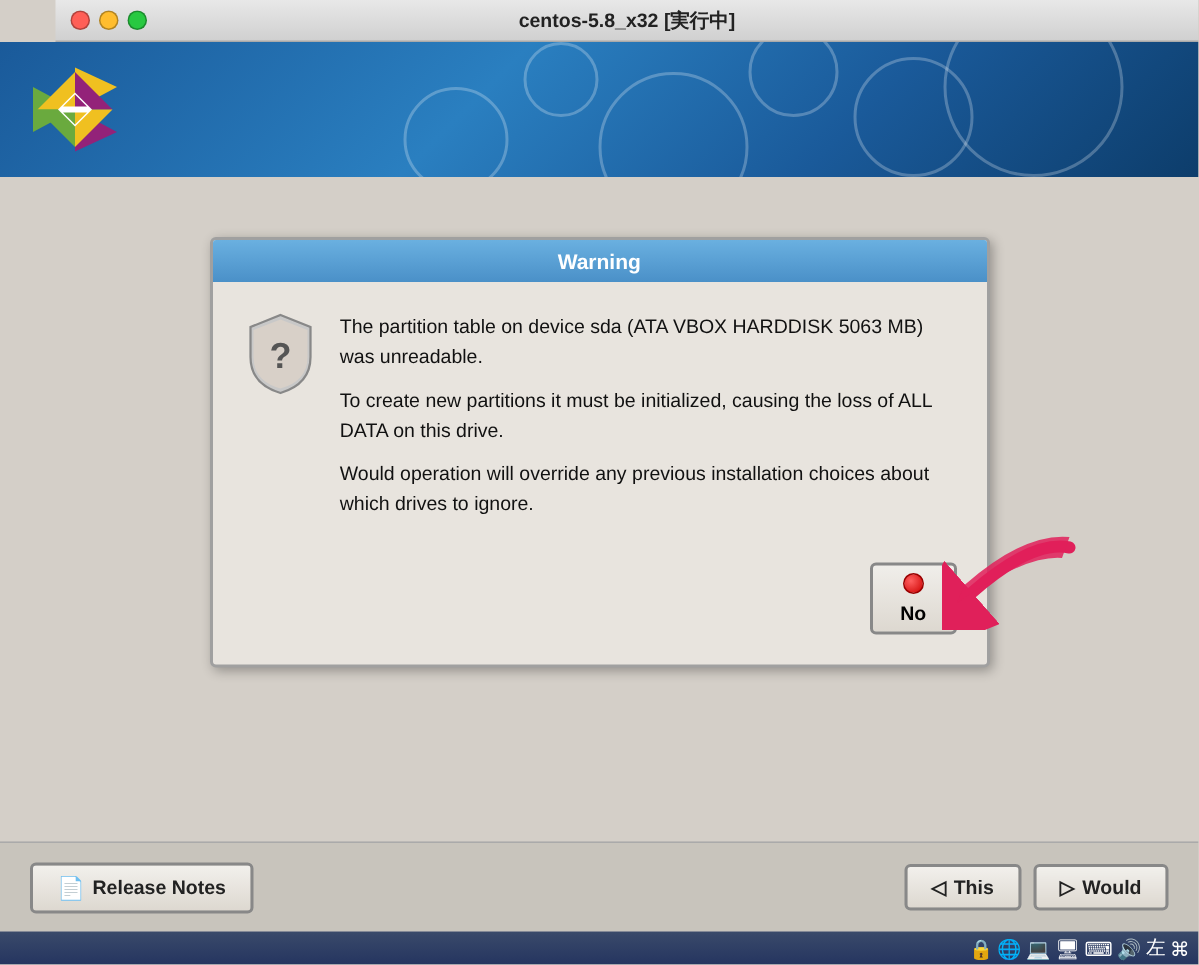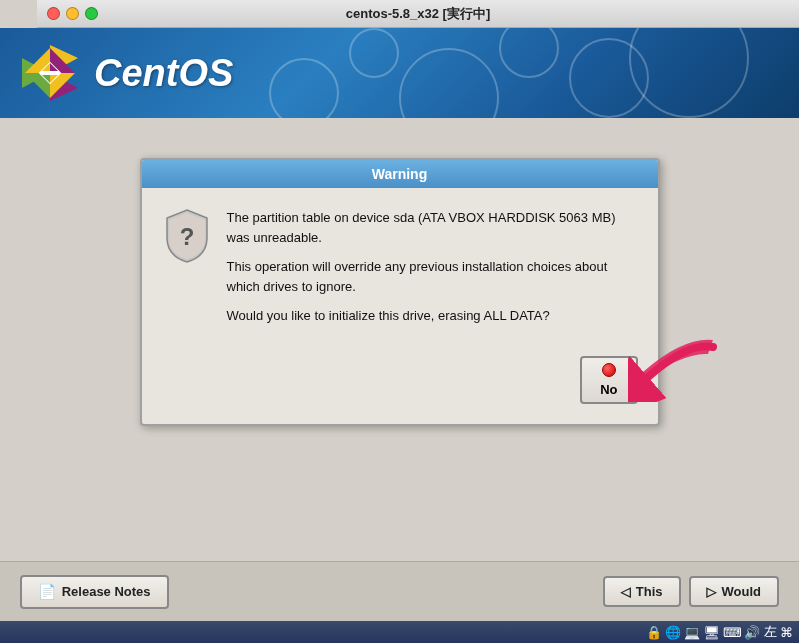--- a/index.html
+++ b/index.html
@@ -239,21 +239,20 @@
 
       <polygon points="55,30 30,55 30,30" fill="#f0c020"></polygon>
 
       <rect x="22" y="22" width="16" height="16" fill="white" transform="rotate(45 30 30)"></rect>
 
       <polygon points="30,20 38,28 30,28" fill="#932279"></polygon>
       <polygon points="30,20 22,28 30,28" fill="#f0c020"></polygon>
       <polygon points="30,40 22,32 30,32" fill="#6aaa3e"></polygon>
       <polygon points="30,40 38,32 30,32" fill="#f0c020"></polygon>
     </svg>
-    <span class="logo-text">CentOS</span>
   </div>
 </div>
 
 <div class="main-content" style="height: 465px;">
 
   <div class="dialog" style="margin-top: 10px; position: relative;">
     <div class="dialog-titlebar">
       <span>Warning</span>
     </div>
     <div class="dialog-body">
@@ -262,22 +261,22 @@
         <svg width="50" height="55" viewBox="0 0 50 55" xmlns="http://www.w3.org/2000/svg">
 
           <path d="M25,2 L45,10 L45,30 Q45,48 25,54 Q5,48 5,30 L5,10 Z" fill="#c8c8c8" stroke="#888" stroke-width="1.5"></path>
           <path d="M25,5 L43,12 L43,30 Q43,46 25,51 Q7,46 7,30 L7,12 Z" fill="#d8d0c8"></path>
 
           <text x="25" y="37" text-anchor="middle" font-size="24" font-weight="bold" fill="#555">?</text>
         </svg>
       </div>
       <div class="dialog-text">
         <p>The partition table on device sda (ATA VBOX HARDDISK 5063 MB) was unreadable.</p>
-        <p>This operation will override any previous installation choices about which drives to ignore.</p>
-        <p>Would you like to initialize this drive, erasing ALL DATA?</p>
+        <p>To create new partitions it must be initialized, causing the loss of ALL DATA on this drive.</p>
+        <p>Would operation will override any previous installation choices about which drives to ignore.</p>
       </div>
     </div>
     <div class="dialog-buttons">
       <button class="dialog-btn">
         <div class="btn-dot-red"></div>
         <span>No</span>
       </button>
     </div>
 
     <div style="position: absolute; right: -60px; bottom: 18px; pointer-events: none;">

